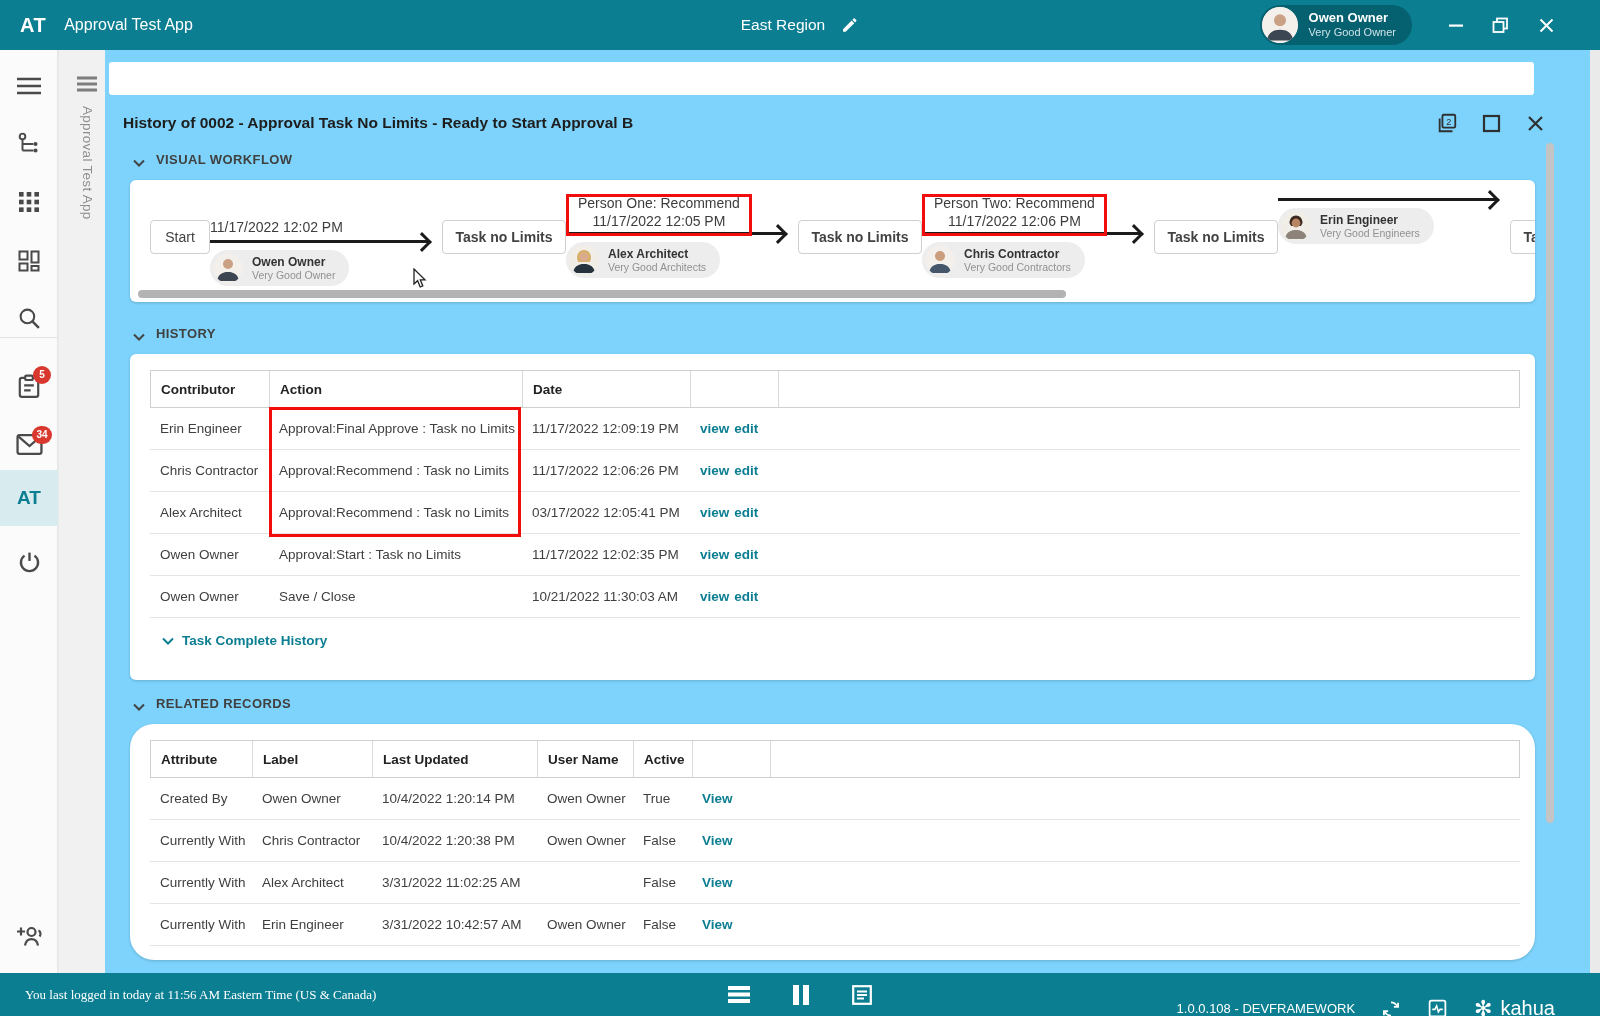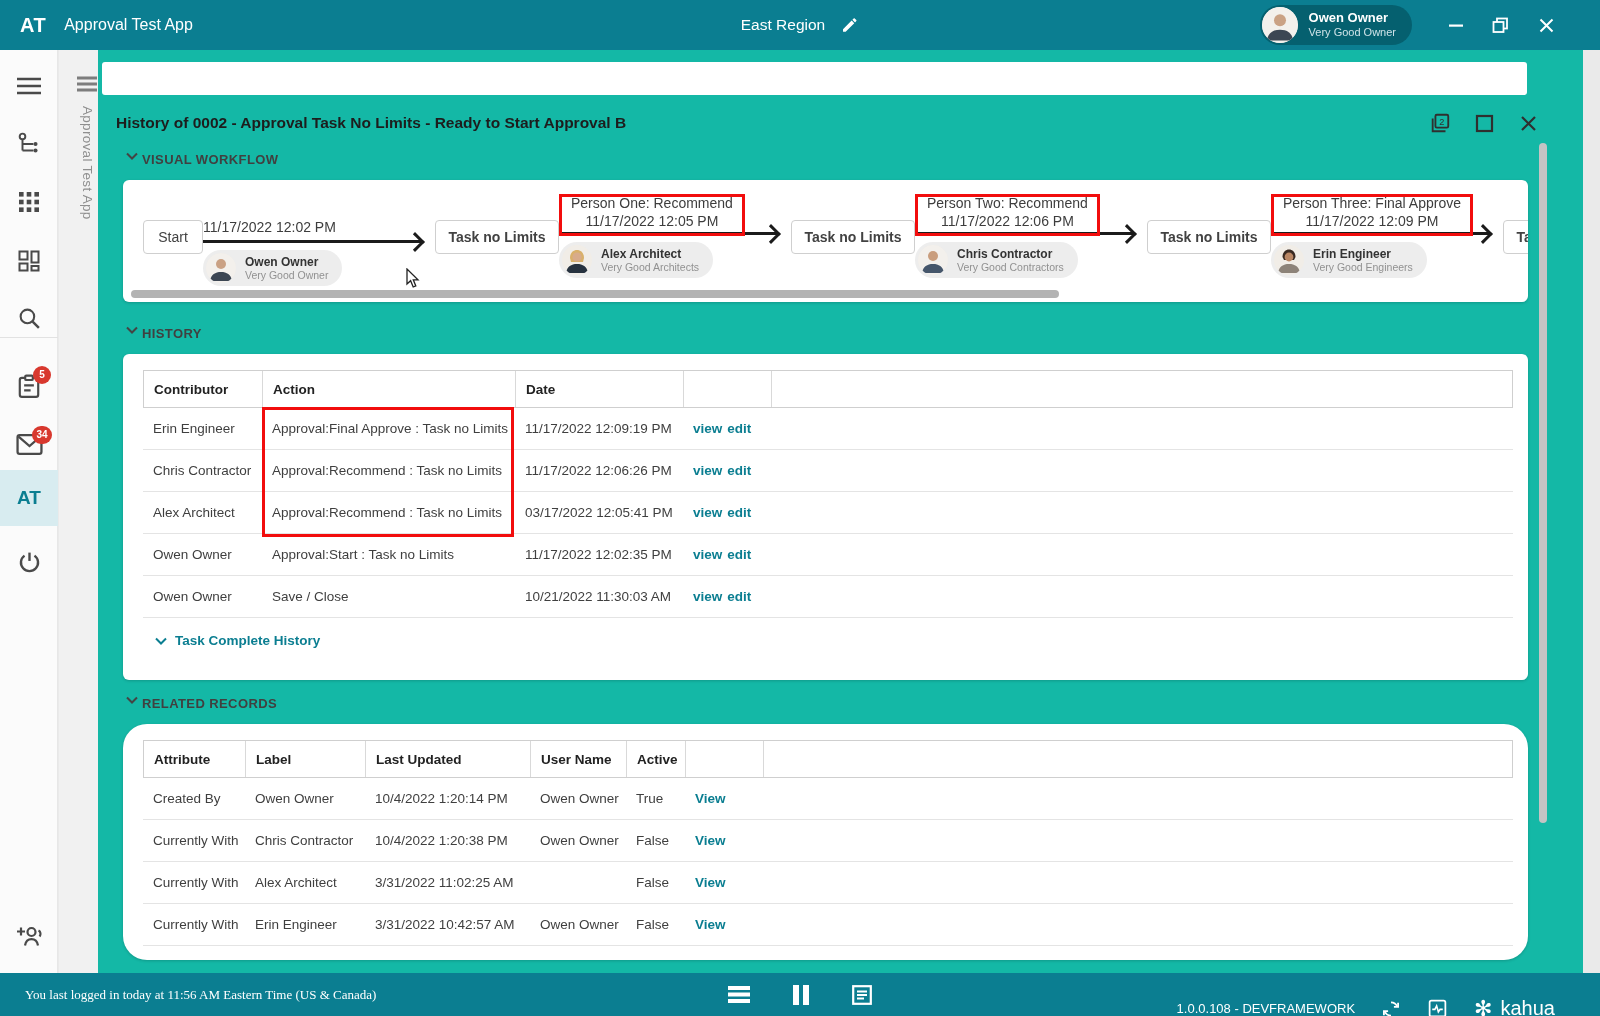--- a/index.html
+++ b/index.html
@@ -30,28 +30,28 @@
   .sb-at { position:absolute; left:0; top:420px; width:58px; height:56px; background:#d8ecf0; color:#0b7e91;
            font-weight:bold; font-size:19px; display:flex; align-items:center; justify-content:center; }
   .iconwrap { position:relative; }
 
   
   .rail { position:absolute; left:59px; top:50px; width:56px; height:923px; background:#f1f1f1; }
   .rail-title { position:absolute; left:50%; transform:translateX(-50%); top:56px; writing-mode:vertical-rl;
                 color:#8f8f8f; font-size:13.5px; letter-spacing:.3px; }
 
   
-  .main { position:absolute; left:98px; top:50px; width:1485px; height:958px; background:#14b8a6; }
+  .main { position:absolute; left:105px; top:50px; width:1485px; height:958px; background:#7dd3fc; }
   .toolbar { position:absolute; left:4px; top:12px; right:56px; height:33px; background:#fff; border-radius:3px; }
   .panel-head { position:absolute; left:18px; top:58px; right:44px; height:30px; display:flex; align-items:center; }
   .panel-title { font-size:15.5px; font-weight:bold; color:#1d1d1d; }
   .panel-icons { margin-left:auto; display:flex; gap:22px; align-items:center; }
   .pi { width:22px; height:22px; cursor:pointer; display:flex; align-items:center; justify-content:center; }
 
-  .sec-head { position:absolute; left:28px; display:flex; align-items:flex-start; gap:4px;
+  .sec-head { position:absolute; left:28px; display:flex; align-items:flex-end; gap:11px;
               font-size:13px; font-weight:bold; color:#404040; letter-spacing:.4px; }
 
   .card { position:absolute; left:25px; right:55px; background:#fff; border-radius:6px;
           box-shadow:0 1px 3px rgba(0,0,0,.18); }
 
   
   .wf-card { top:130px; height:122px; overflow:hidden; padding:14px 0 0 20px; }
   .wf-row { display:flex; align-items:flex-start; width:1700px; }
   .wf-node { flex:none; margin-top:26px; height:34px; border:1px solid #cfcfcf; border-radius:4px; background:#fff;
              display:flex; align-items:center; justify-content:center; font-size:14px; color:#424242; white-space:nowrap; overflow:hidden; }
@@ -342,24 +342,20 @@
           <span>
               <div class="wf-pname">Chris Contractor</div>
               <div class="wf-prole">Very Good Contractors</div>
             </span>
         </div>
       </div>
 
       <div class="wf-node task">Task no Limits</div>
 
       <div class="wf-conn">
-        <div class="wf-labelbox red">
-          <div>Person Three: Final Approve</div>
-          <div>11/17/2022 12:09 PM</div>
-        </div>
         <div class="wf-arrow"></div>
         <div class="wf-person">
           <span class="avwrap s30">
             <svg class="ic" width="30" height="30" viewBox="0 0 30 30">
                 <circle cx="15" cy="15" r="15" fill="#f1ede7"></circle>
                 <path d="M8.5 12c0-4.5 2.8-7.5 6.5-7.5s6.5 3 6.5 7.5l-1.5 3h-10z" fill="#3a2a22"></path>
                 <circle cx="15" cy="12" r="4.4" fill="#b98664"></circle>
                 <path d="M4 28c1-6.5 5.2-9 11-9s10 2.5 11 9z" fill="#8d8379"></path>
               </svg>
           </span>

